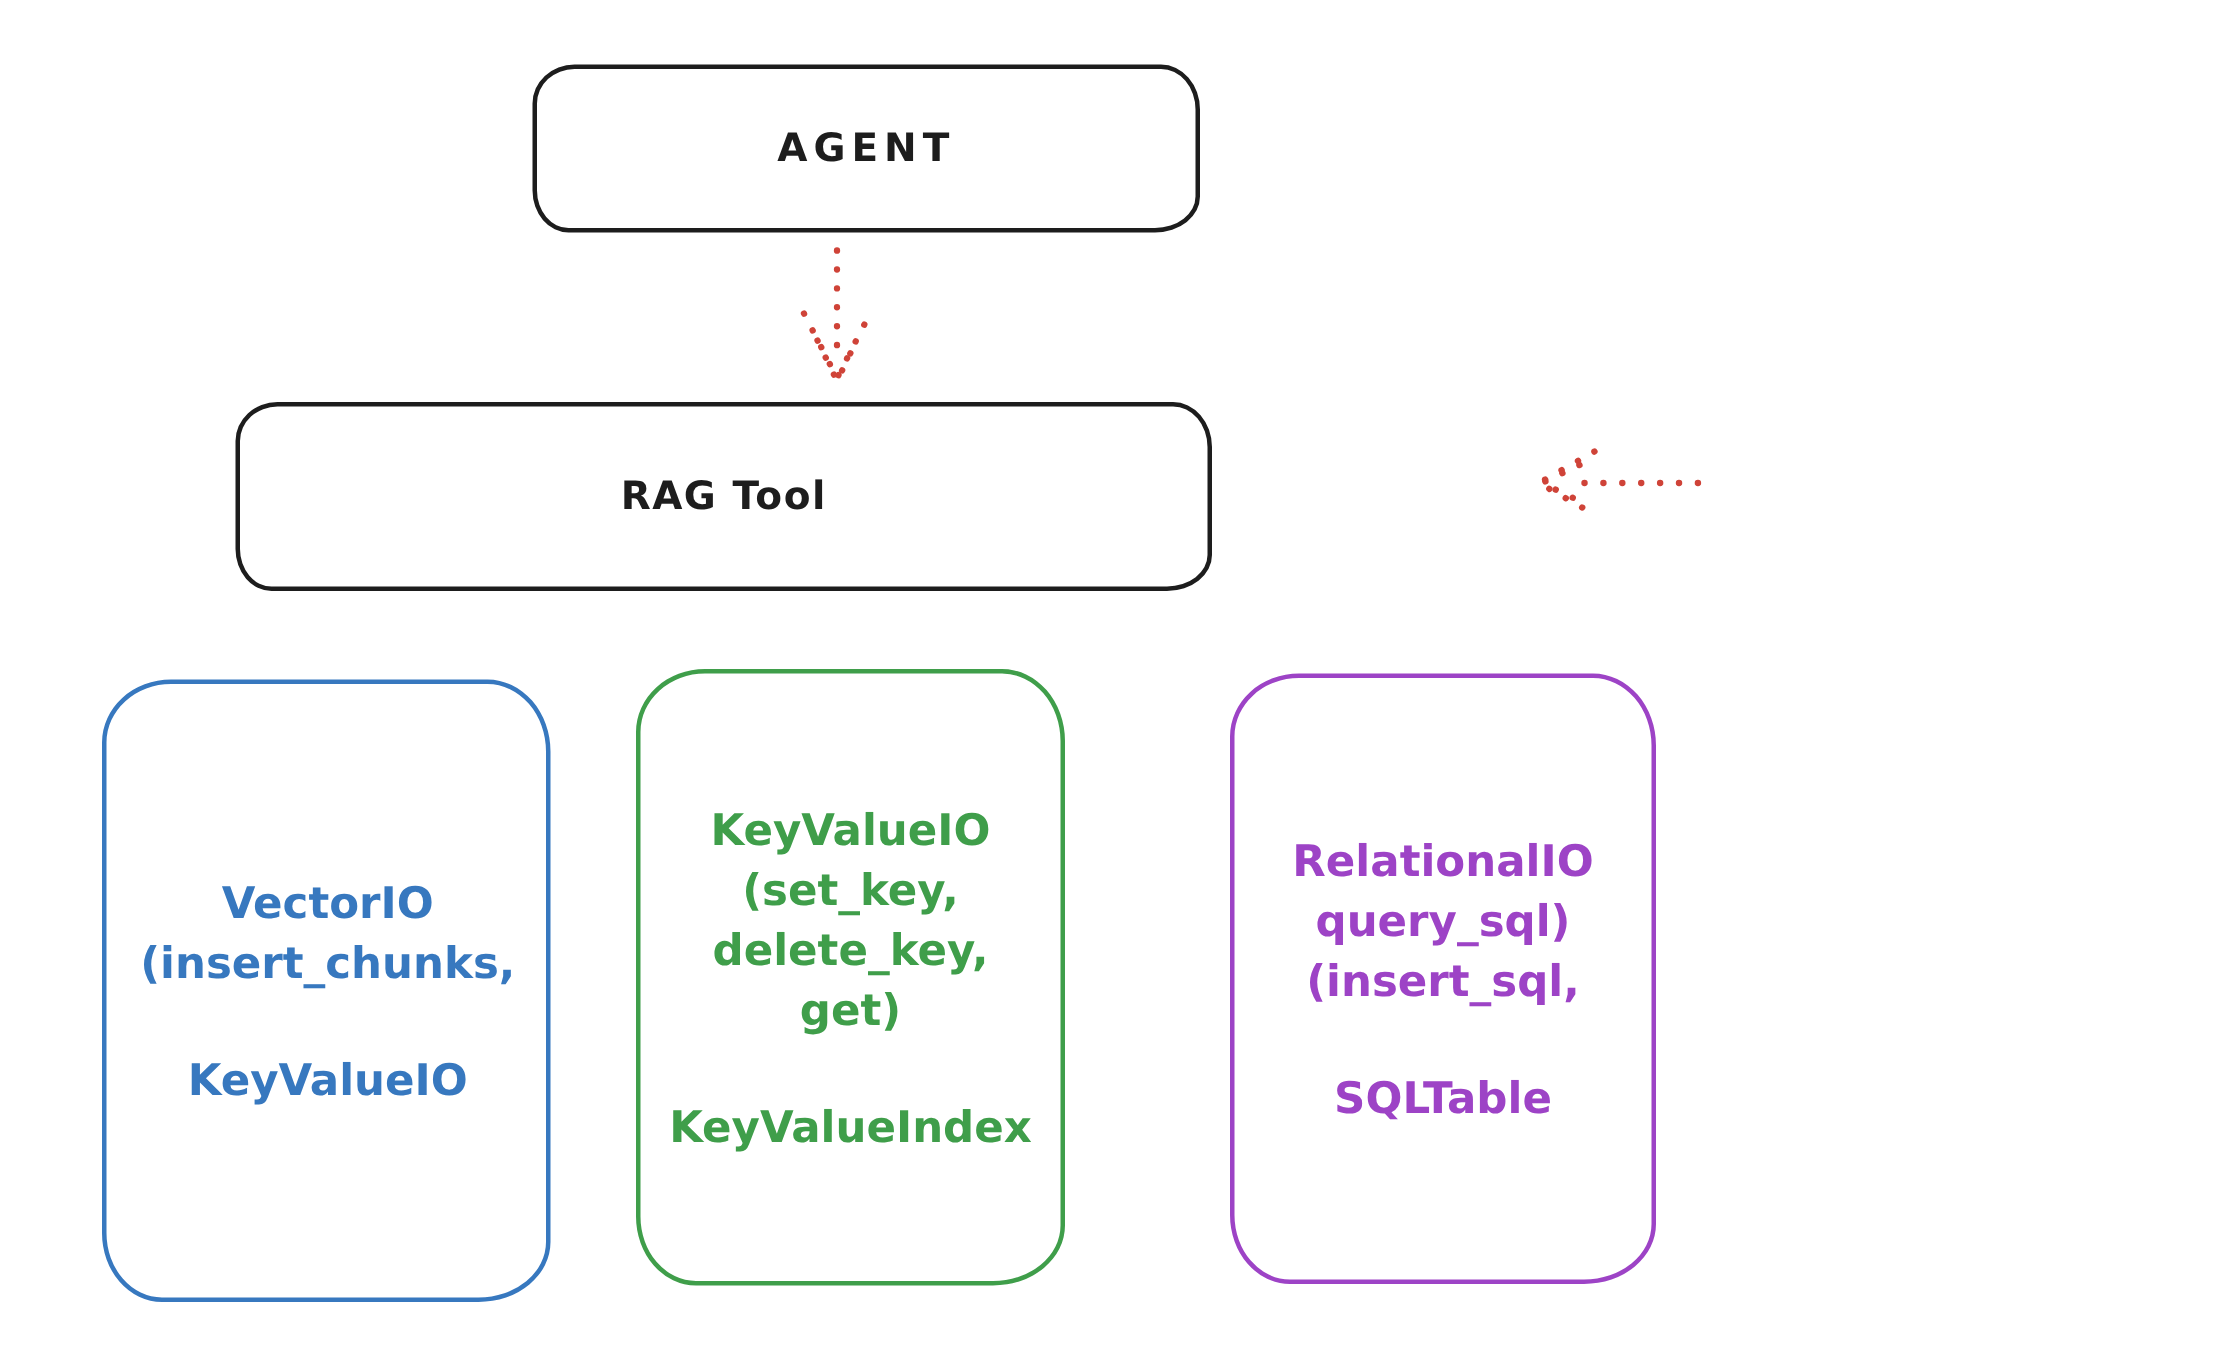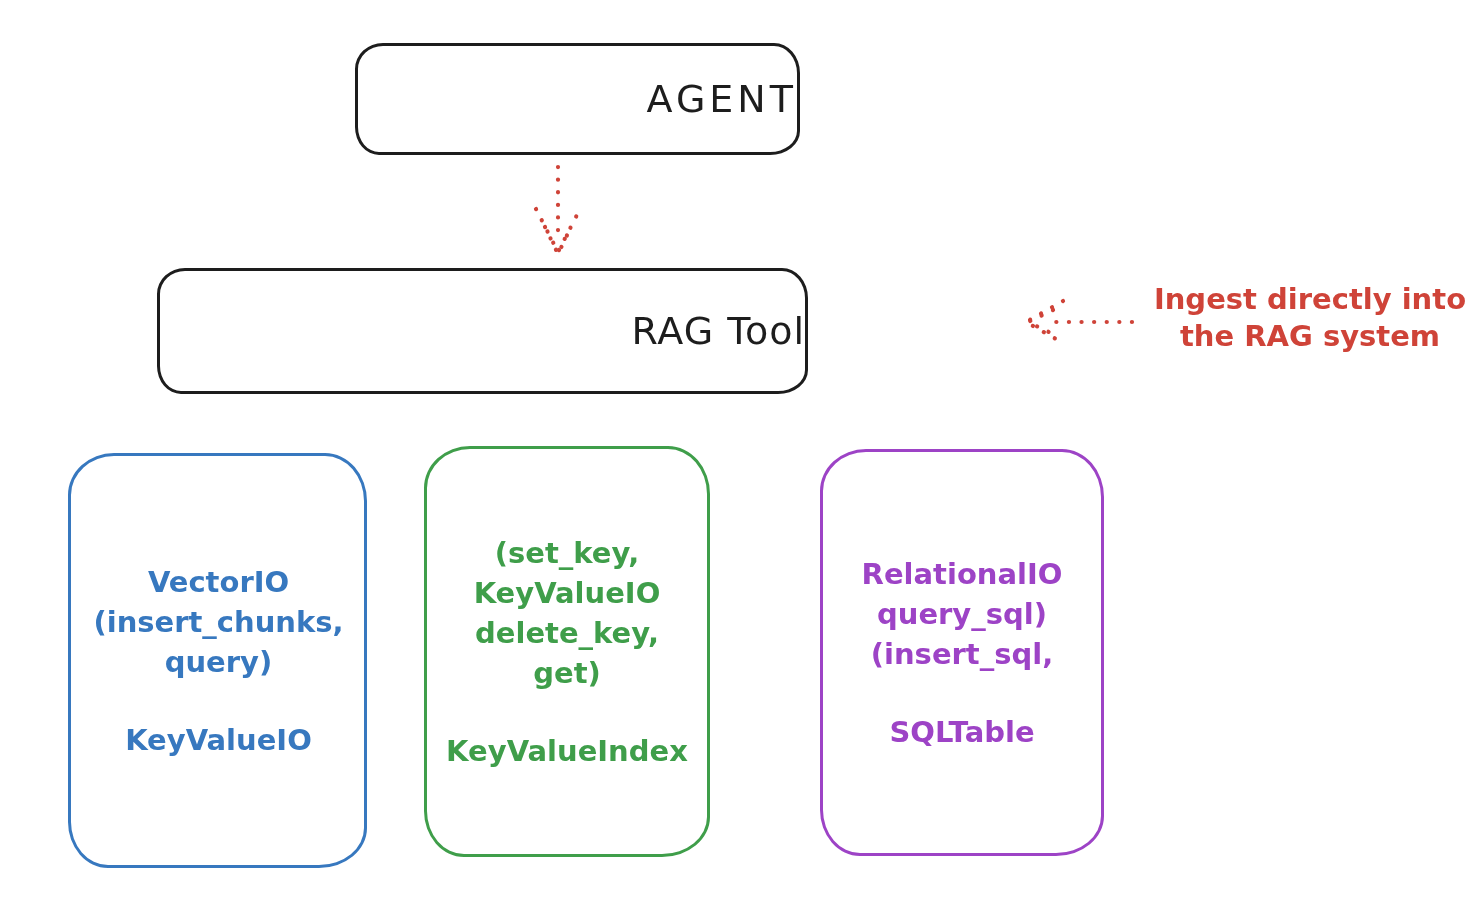--- a/index.html
+++ b/index.html
@@ -28,23 +28,22 @@
     background: #ffffff;
     border: 3.5px solid var(--c-ink);
     display: flex;
     align-items: center;
     justify-content: center;
     text-align: center;
     color: var(--c-ink);
   }
   .box.black {
     border-radius: 28px 26px 30px 24px / 26px 30px 24px 28px;
-    font-size: 38px;
-    font-weight: 400;
-    justify-content: flex-end;
+    font-size: 26px;
+    font-weight: 700;
   }
   .agent-box {
     left: 355px; top: 43px; width: 445px; height: 112px;
     letter-spacing: 4px;
   }
   .rag-box {
     left: 157px; top: 268px; width: 651px; height: 126px;
     letter-spacing: 1px;
   }
   .card {
@@ -102,38 +101,33 @@
       <path d="M536 209 L558 252 L580 209"></path>
       <path d="M545 227 L558 254 L571 227"></path>
     </g>
     <g>
       <path d="M1132 322 L1048 322"></path>
       <path d="M1063 301 L1026 322 L1063 343"></path>
       <path d="M1053 310 L1028 322 L1053 334"></path>
     </g>
   </svg>
 
-  <div class="annotation">
-    <div>Ingest directly into</div>
-    <div>the RAG system</div>
-  </div>
 
   <div class="box card vector">
     <div>
       <div>VectorIO</div>
       <div>(insert_chunks,</div>
-      <div>query)</div>
     </div>
     <div>KeyValueIO</div>
   </div>
 
   <div class="box card keyvalue">
     <div>
+      <div>KeyValueIO</div>
       <div>(set_key,</div>
-      <div>KeyValueIO</div>
       <div>delete_key, get)</div>
     </div>
     <div>KeyValueIndex</div>
   </div>
 
   <div class="box card relational">
     <div>
       <div>RelationalIO</div>
       <div>query_sql)</div>
       <div>(insert_sql,</div>

